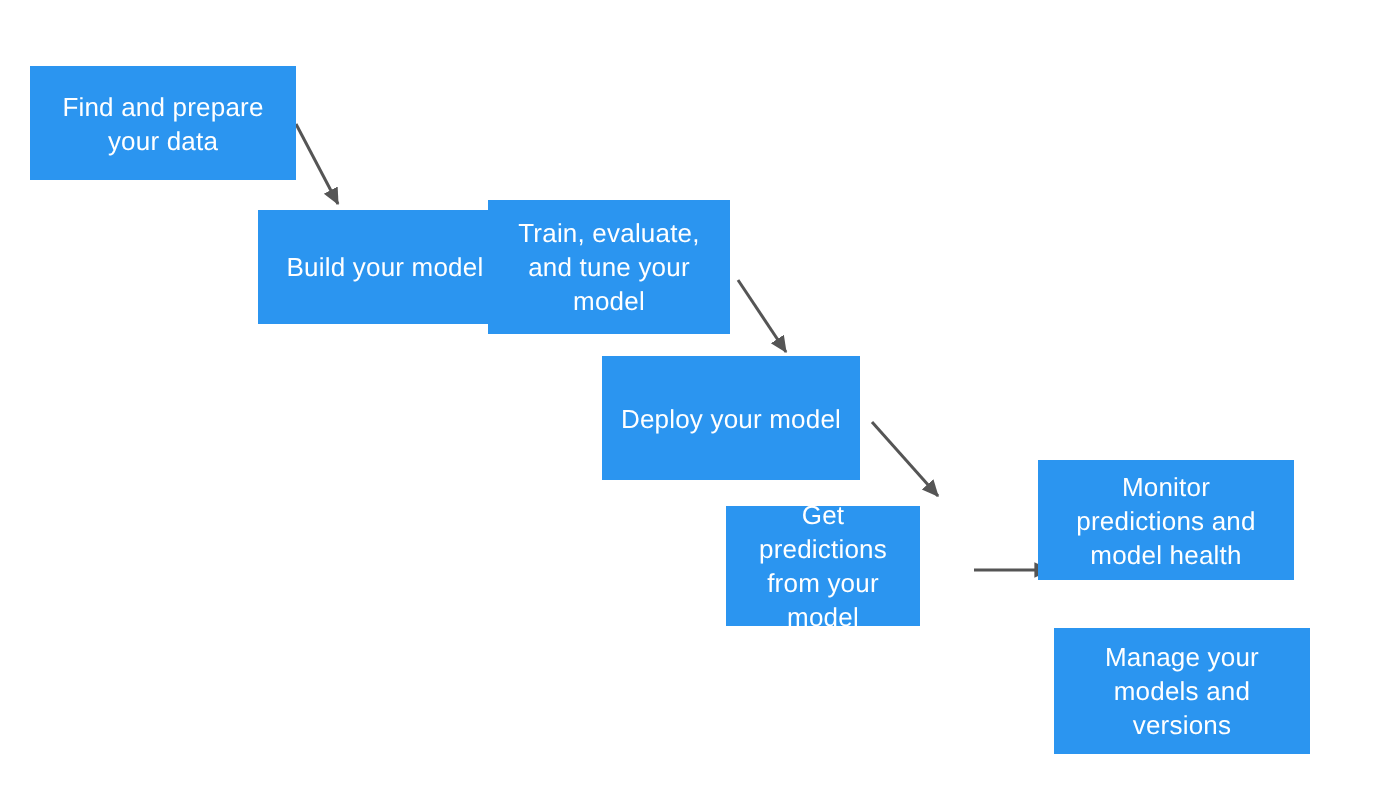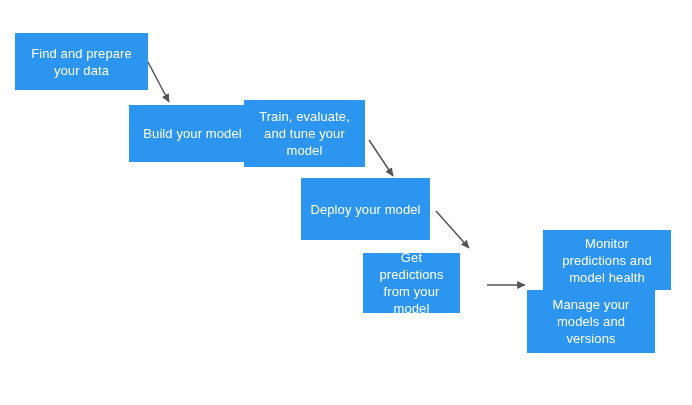--- a/index.html
+++ b/index.html
@@ -83,25 +83,25 @@
     <span class="node-label">Train, evaluate,
 and tune your
 model</span>
   </div>
 
   <div class="node" style="left: 363px; top: 253px; width: 97px; height: 60px; background: rgb(43, 149, 240); color: rgb(255, 255, 255);">
     <span class="node-label">Get predictions
 from your model</span>
   </div>
 
-  <div class="node" style="left: 543px; top: 230px; width: 128px; height: 60px; background: rgb(43, 149, 240); color: rgb(255, 255, 255);">
+  <div class="node" style="left: 519px; top: 230px; width: 128px; height: 60px; background: rgb(43, 149, 240); color: rgb(255, 255, 255);">
     <span class="node-label">Monitor
 predictions and
 model health</span>
   </div>
 
-  <div class="node" style="left: 527px; top: 290px; width: 128px; height: 63px; background: rgb(43, 149, 240); color: rgb(255, 255, 255);">
+  <div class="node" style="left: 527px; top: 314px; width: 128px; height: 63px; background: rgb(43, 149, 240); color: rgb(255, 255, 255);">
     <span class="node-label">Manage your
 models and
 versions</span>
   </div>
 
 </div>
 
 </body></html>

